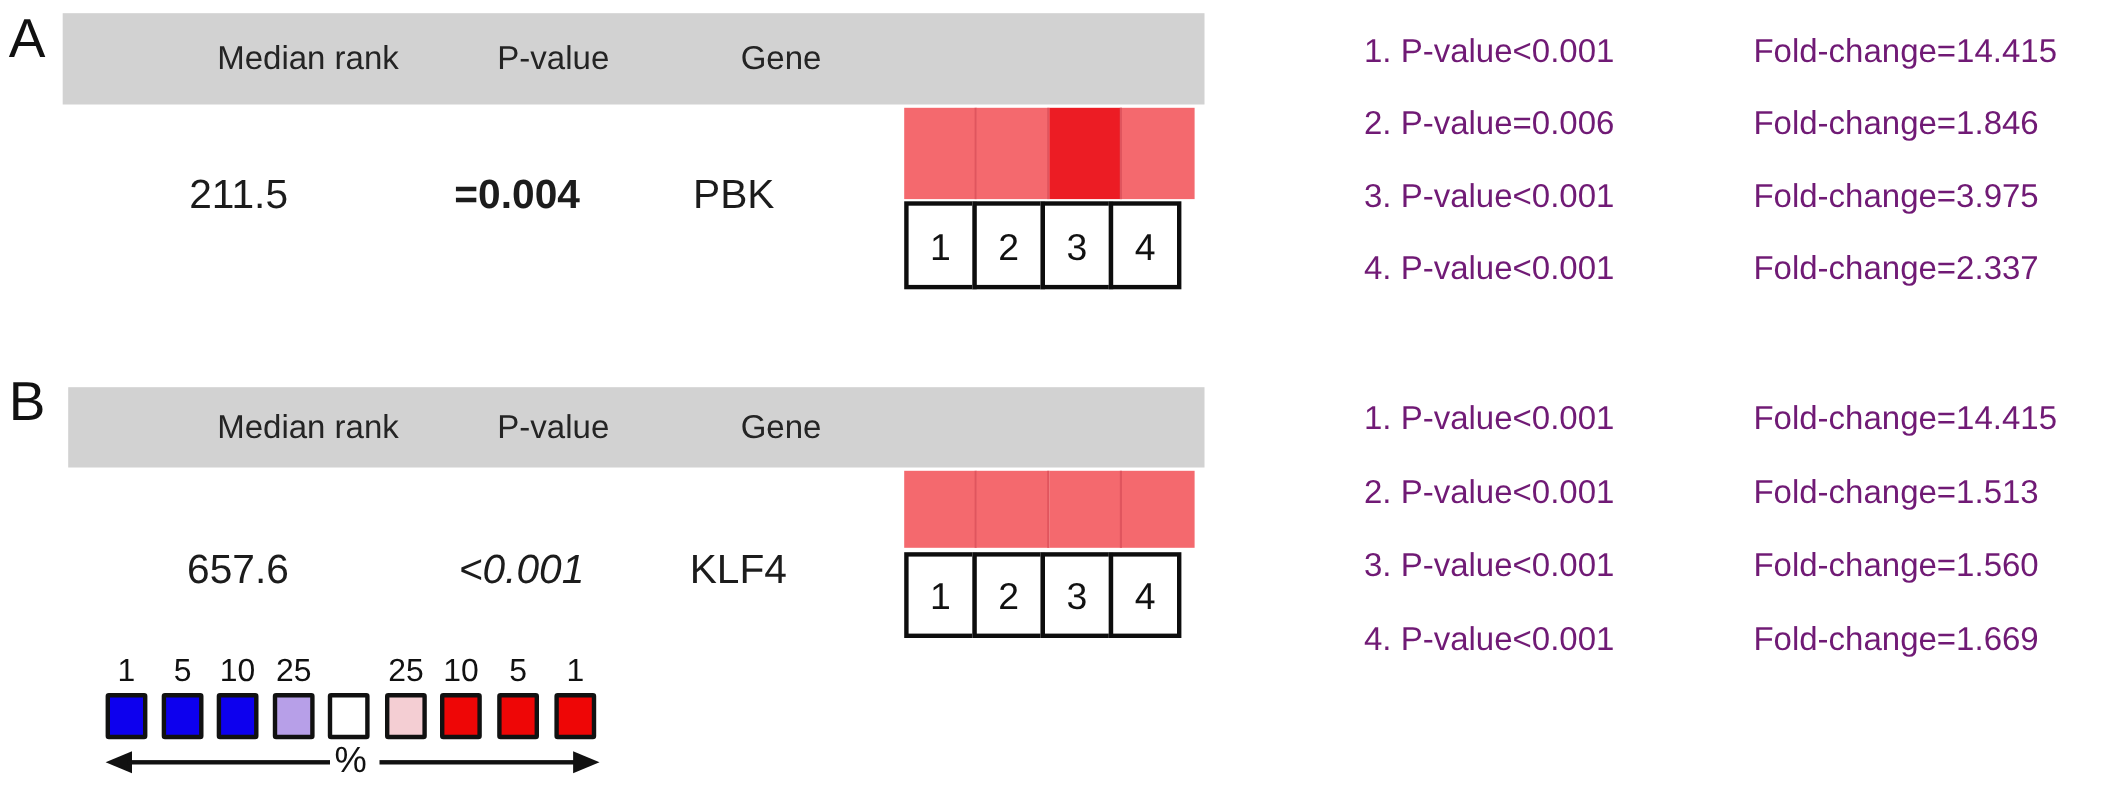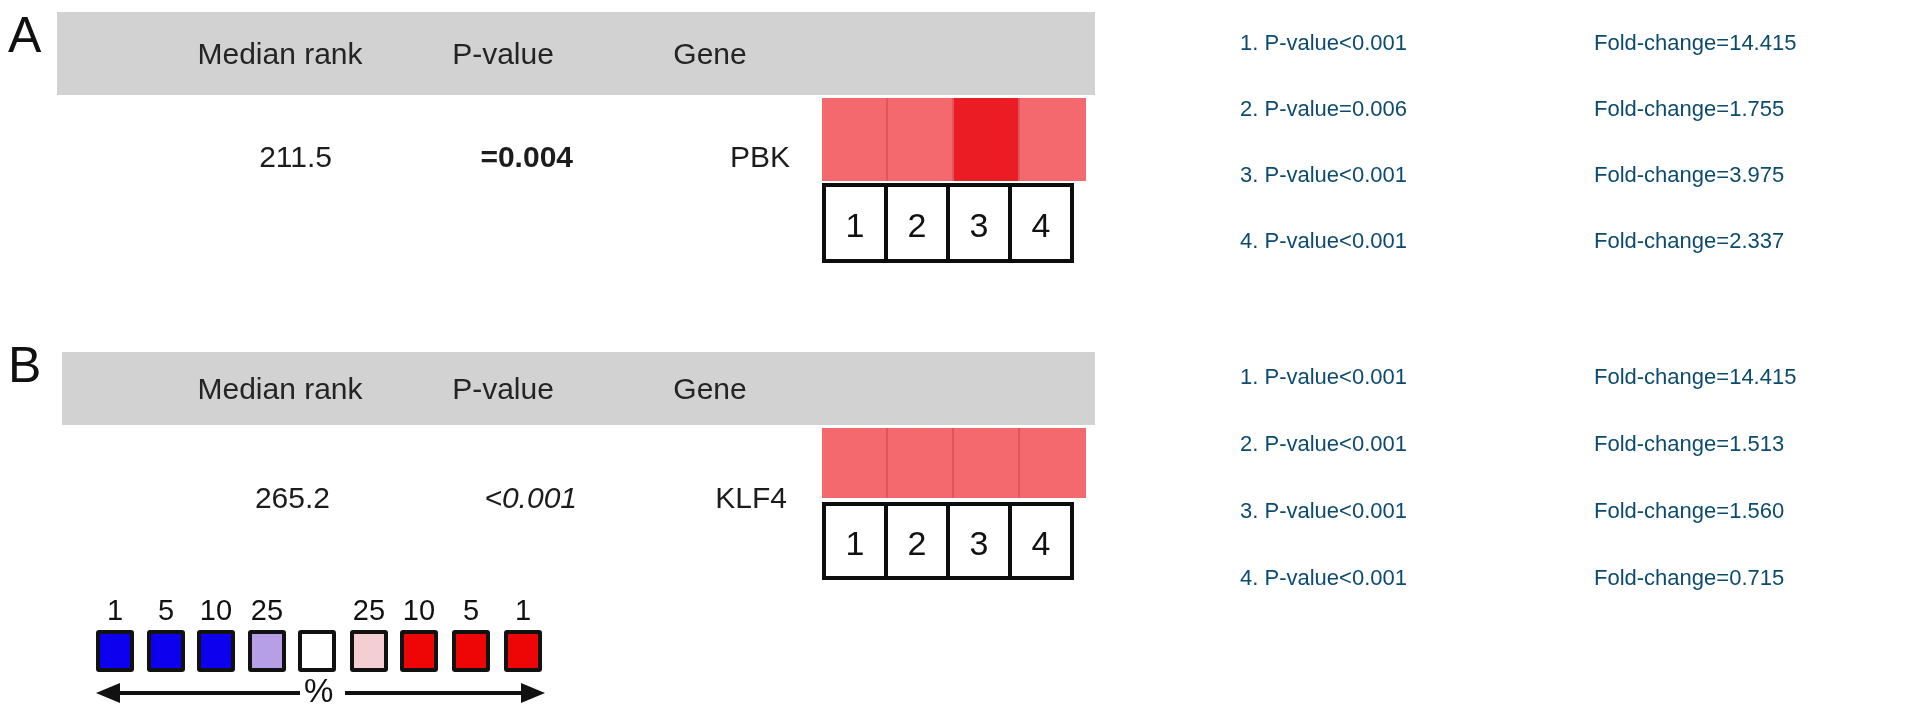--- a/index.html
+++ b/index.html
@@ -4,29 +4,29 @@
 <style>
   html,body{margin:0;padding:0;}
   body{
     width:1913px;height:720px;background:#ffffff;position:relative;
     font-family:"Liberation Sans", sans-serif;color:#1c1c1c;overflow:hidden;
   }
   .abs{position:absolute;}
   .panel-letter{font-size:50px;font-weight:400;color:#111;}
   .header-bar{background:#d2d2d2;}
   .hdr{position:absolute;top:50%;transform:translateY(-50%);text-align:center;font-size:30px;color:#242424;}
-  .cellval{font-size:30px;text-align:right;white-space:nowrap;}
+  .cellval{font-size:37px;text-align:left;white-space:nowrap;margin-top:16px;}
   .heat-row{display:flex;}
   .heat-cell{width:66px;height:100%;}
   .heat-cell:not(:last-child){border-right:2px solid #e0555e;box-sizing:border-box;}
   .num-row{display:flex;}
   .num-box{width:66px;box-sizing:border-box;border:4px solid #0d0d0d;background:#ffffff;
     display:flex;align-items:center;justify-content:center;font-size:34px;color:#111;padding-top:4px;}
   .num-box:not(:first-child){margin-left:-4px;}
-  .stat{font-size:22px;white-space:nowrap;color:#0c4a6e;}
+  .stat{font-size:30px;white-space:nowrap;color:#701a75;}
   .leg-num{font-size:29px;text-align:center;width:44px;color:#111;}
   .leg-sq{width:38px;height:42px;box-sizing:border-box;border:4px solid #111;border-radius:3px;}
   .arrow-line{height:4px;background:#111;}
   .head-left{width:0;height:0;border-top:10px solid transparent;border-bottom:10px solid transparent;border-right:24px solid #111;}
   .head-right{width:0;height:0;border-top:10px solid transparent;border-bottom:10px solid transparent;border-left:24px solid #111;}
   .pct{font-size:33px;color:#111;}
 </style>
 </head>
 <body>
 
@@ -53,37 +53,37 @@
   <div class="abs num-row" style="left:822px;top:183px;height:80px;">
     <div class="num-box">1</div>
     <div class="num-box">2</div>
     <div class="num-box">3</div>
     <div class="num-box">4</div>
   </div>
 
   <span class="abs stat" style="left:1240px;top:30px;">1. P-value&lt;0.001</span>
   <span class="abs stat" style="left:1594px;top:30px;">Fold-change=14.415</span>
   <span class="abs stat" style="left:1240px;top:96px;">2. P-value=0.006</span>
-  <span class="abs stat" style="left:1594px;top:96px;">Fold-change=1.755</span>
+  <span class="abs stat" style="left:1594px;top:96px;">Fold-change=1.846</span>
   <span class="abs stat" style="left:1240px;top:162px;">3. P-value&lt;0.001</span>
   <span class="abs stat" style="left:1594px;top:162px;">Fold-change=3.975</span>
   <span class="abs stat" style="left:1240px;top:228px;">4. P-value&lt;0.001</span>
   <span class="abs stat" style="left:1594px;top:228px;">Fold-change=2.337</span>
 </div>
 
 <div>
   <div class="abs panel-letter" style="left:8px;top:336px;">B</div>
 
   <div class="abs header-bar" style="left:62px;top:352px;width:1033px;height:73px;">
     <span class="hdr" style="left:98px;width:240px;">Median rank</span>
     <span class="hdr" style="left:361px;width:160px;">P-value</span>
     <span class="hdr" style="left:588px;width:120px;">Gene</span>
   </div>
 
-  <span class="abs cellval" style="left:170px;top:481px;width:160px;">265.2</span>
+  <span class="abs cellval" style="left:170px;top:481px;width:160px;">657.6</span>
   <span class="abs cellval" style="left:417px;top:481px;width:160px;font-style:italic;">&lt;0.001</span>
   <span class="abs cellval" style="left:627px;top:481px;width:160px;">KLF4</span>
 
   <div class="abs heat-row" style="left:822px;top:428px;height:70px;">
     <div class="heat-cell" style="background-color: rgb(244, 105, 110);"></div>
     <div class="heat-cell" style="background-color: rgb(244, 105, 110);"></div>
     <div class="heat-cell" style="background-color: rgb(244, 105, 110);"></div>
     <div class="heat-cell" style="background-color: rgb(244, 105, 110);"></div>
   </div>
 
@@ -94,21 +94,21 @@
     <div class="num-box">4</div>
   </div>
 
   <span class="abs stat" style="left:1240px;top:364px;">1. P-value&lt;0.001</span>
   <span class="abs stat" style="left:1594px;top:364px;">Fold-change=14.415</span>
   <span class="abs stat" style="left:1240px;top:431px;text-align:center;">2. P-value&lt;0.001</span>
   <span class="abs stat" style="left:1594px;top:431px;">Fold-change=1.513</span>
   <span class="abs stat" style="left:1240px;top:498px;">3. P-value&lt;0.001</span>
   <span class="abs stat" style="left:1594px;top:498px;">Fold-change=1.560</span>
   <span class="abs stat" style="left:1240px;top:565px;">4. P-value&lt;0.001</span>
-  <span class="abs stat" style="left:1594px;top:565px;">Fold-change=0.715</span>
+  <span class="abs stat" style="left:1594px;top:565px;">Fold-change=1.669</span>
 </div>
 
 <div>
   <span class="abs leg-num" style="left:93px;top:594px;">1</span>
   <span class="abs leg-num" style="left:144px;top:594px;">5</span>
   <span class="abs leg-num" style="left:194px;top:594px;">10</span>
   <span class="abs leg-num" style="left:245px;top:594px;">25</span>
   <span class="abs leg-num" style="left:347px;top:594px;">25</span>
   <span class="abs leg-num" style="left:397px;top:594px;">10</span>
   <span class="abs leg-num" style="left:449px;top:594px;">5</span>

